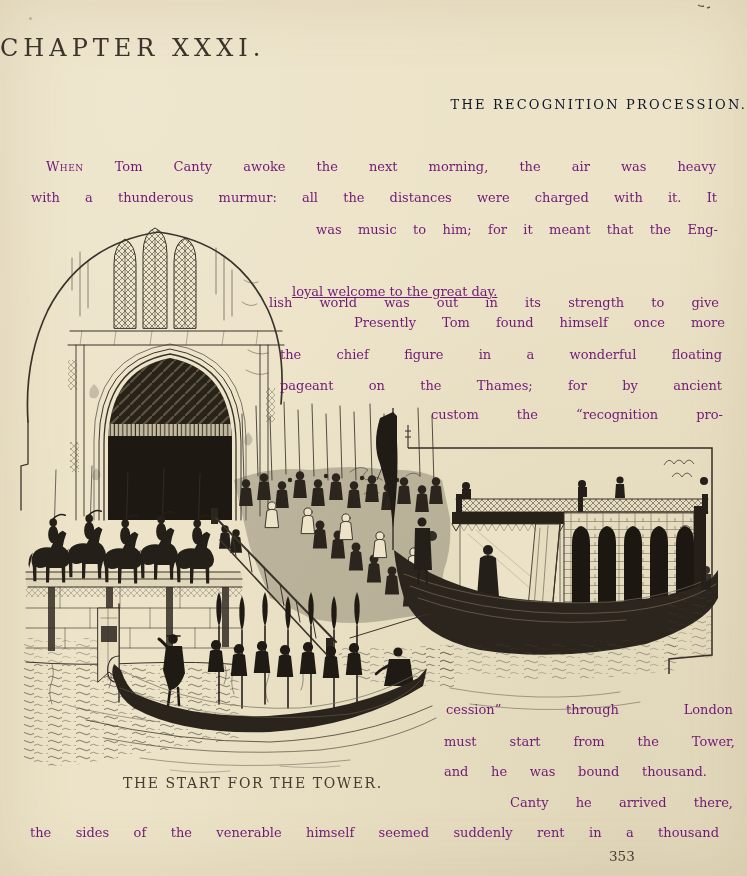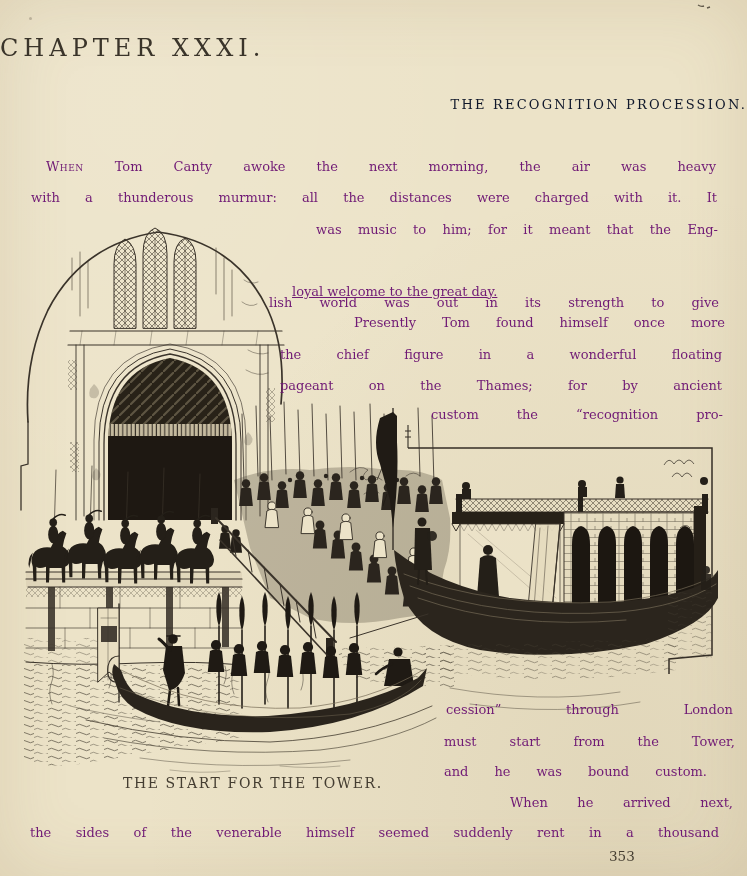--- a/index.html
+++ b/index.html
@@ -272,22 +272,22 @@
 <div class="abs bl j" style="left:31px;top:183px;right:30px;">with a thunderous murmur: all the distances were charged with it.  It</div>
 <div class="abs bl j" style="left:316px;top:215px;right:29px;">was music to him; for it meant that the Eng-</div>
 <div class="abs bl j" style="left:269px;top:246px;right:28px;margin-top:42px;">lish world was out in its strength to give</div>
 <div class="abs bl" style="left:292px;top:277px;text-decoration:underline;">loyal welcome to the great day.</div>
 <div class="abs bl j" style="left:314px;top:308px;right:22px;margin-left:40px;">Presently Tom found himself once more</div>
 <div class="abs bl j" style="left:280px;top:340px;right:25px;">the chief figure in a wonderful floating</div>
 <div class="abs bl j" style="left:280px;top:371px;right:25px;">pageant on the Thames; for by ancient</div>
 <div class="abs bl j" style="left:431px;top:400px;right:24px;">custom the “recognition pro-</div>
 <div class="abs bl j" style="left:446px;top:695px;right:14px;">cession” through London</div>
 <div class="abs bl j" style="left:444px;top:727px;right:12px;">must start from the Tower,</div>
-<div class="abs bl j" style="left:444px;top:757px;right:40px;">and he was bound custom.</div>
-<div class="abs bl j" style="left:510px;top:788px;right:14px;">When he arrived next,</div>
+<div class="abs bl j" style="left:444px;top:757px;right:40px;">and he was bound thousand.</div>
+<div class="abs bl j" style="left:510px;top:788px;right:14px;">Canty he arrived there,</div>
 <div class="abs bl j" style="left:30px;top:818px;right:28px;">the sides of the venerable himself seemed suddenly rent in a thousand</div>
 
 <div class="abs caption" style="left:123px;top:776px;">THE START FOR THE TOWER.</div>
 
 <div class="abs pagenum" style="left:562px;top:848px;margin-left:47px;">353</div>
 
 <svg class="abs speck" style="left:694px;top:1px;" width="22" height="16">
   <path d="M4,4 q3,2 6,1 M13,7 l3,-1" stroke="#4a4336" stroke-width="1.4" fill="none"></path>
 </svg>
 <div class="abs" style="left:29px;top:17px;width:3px;height:3px;border-radius:50%;background:#6b6152;opacity:.35;"></div>

